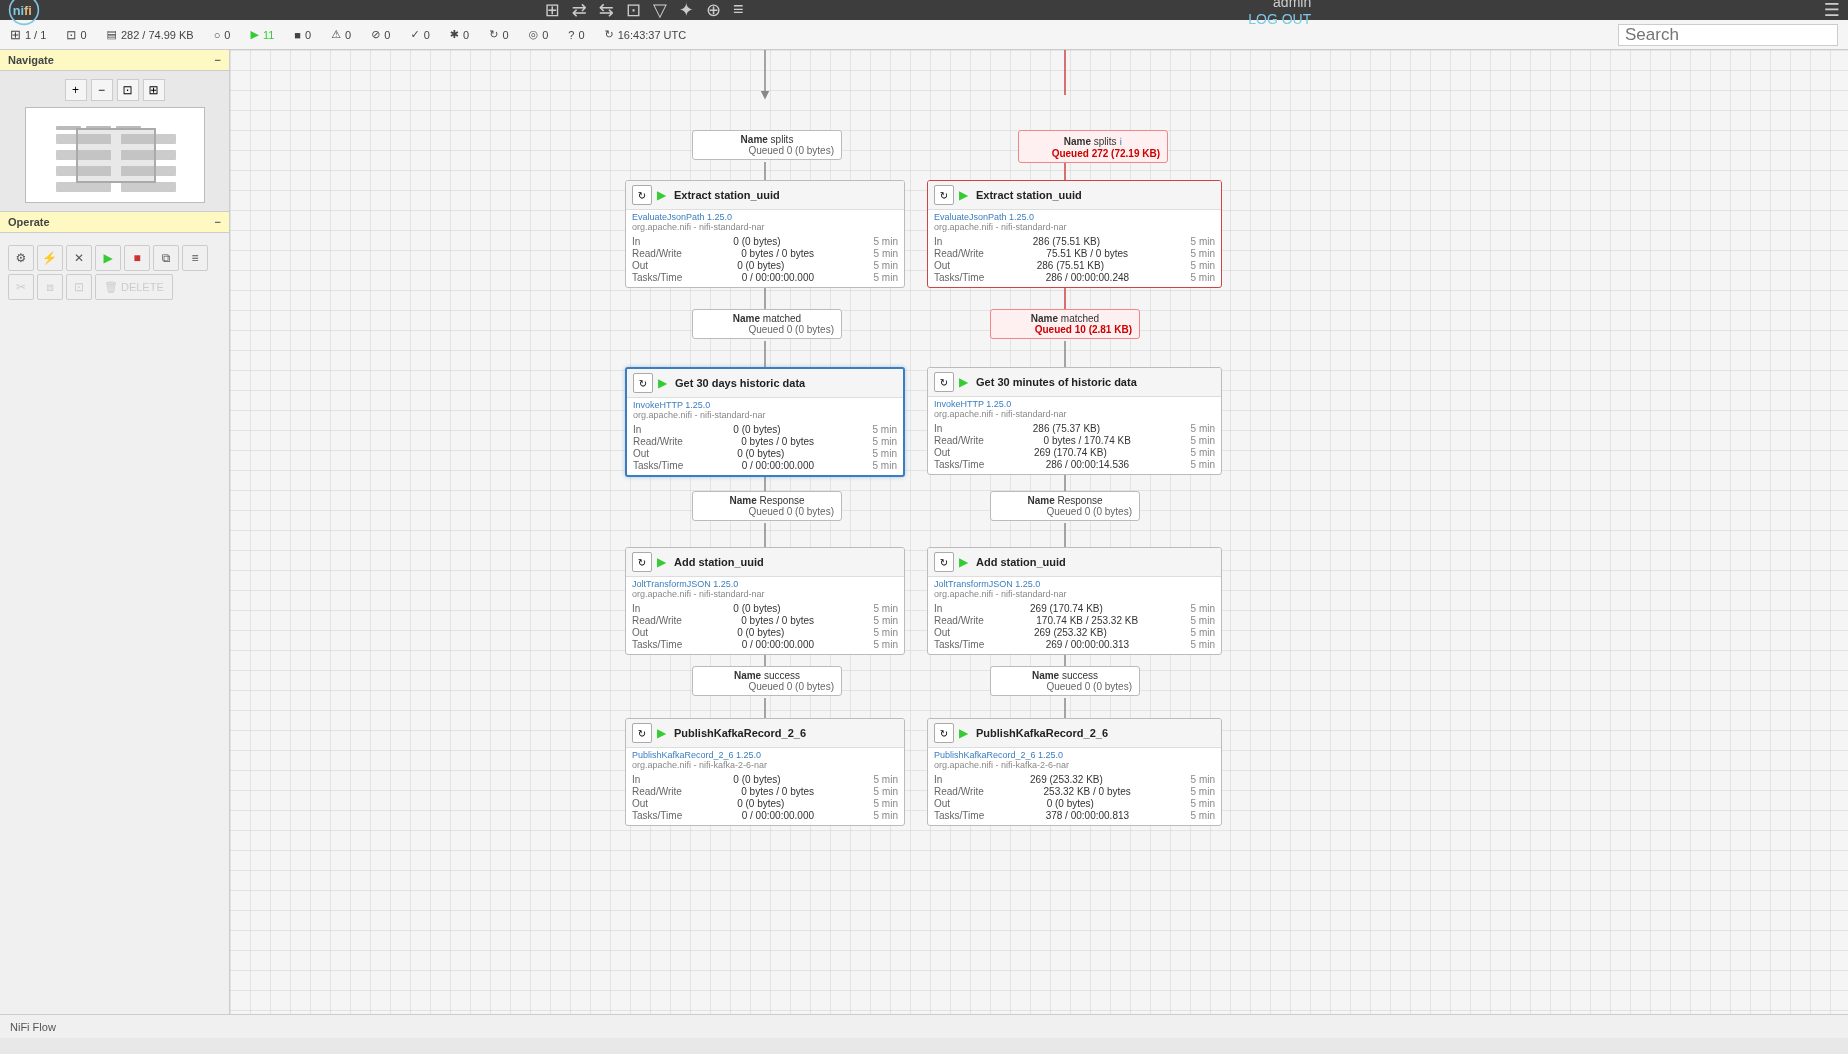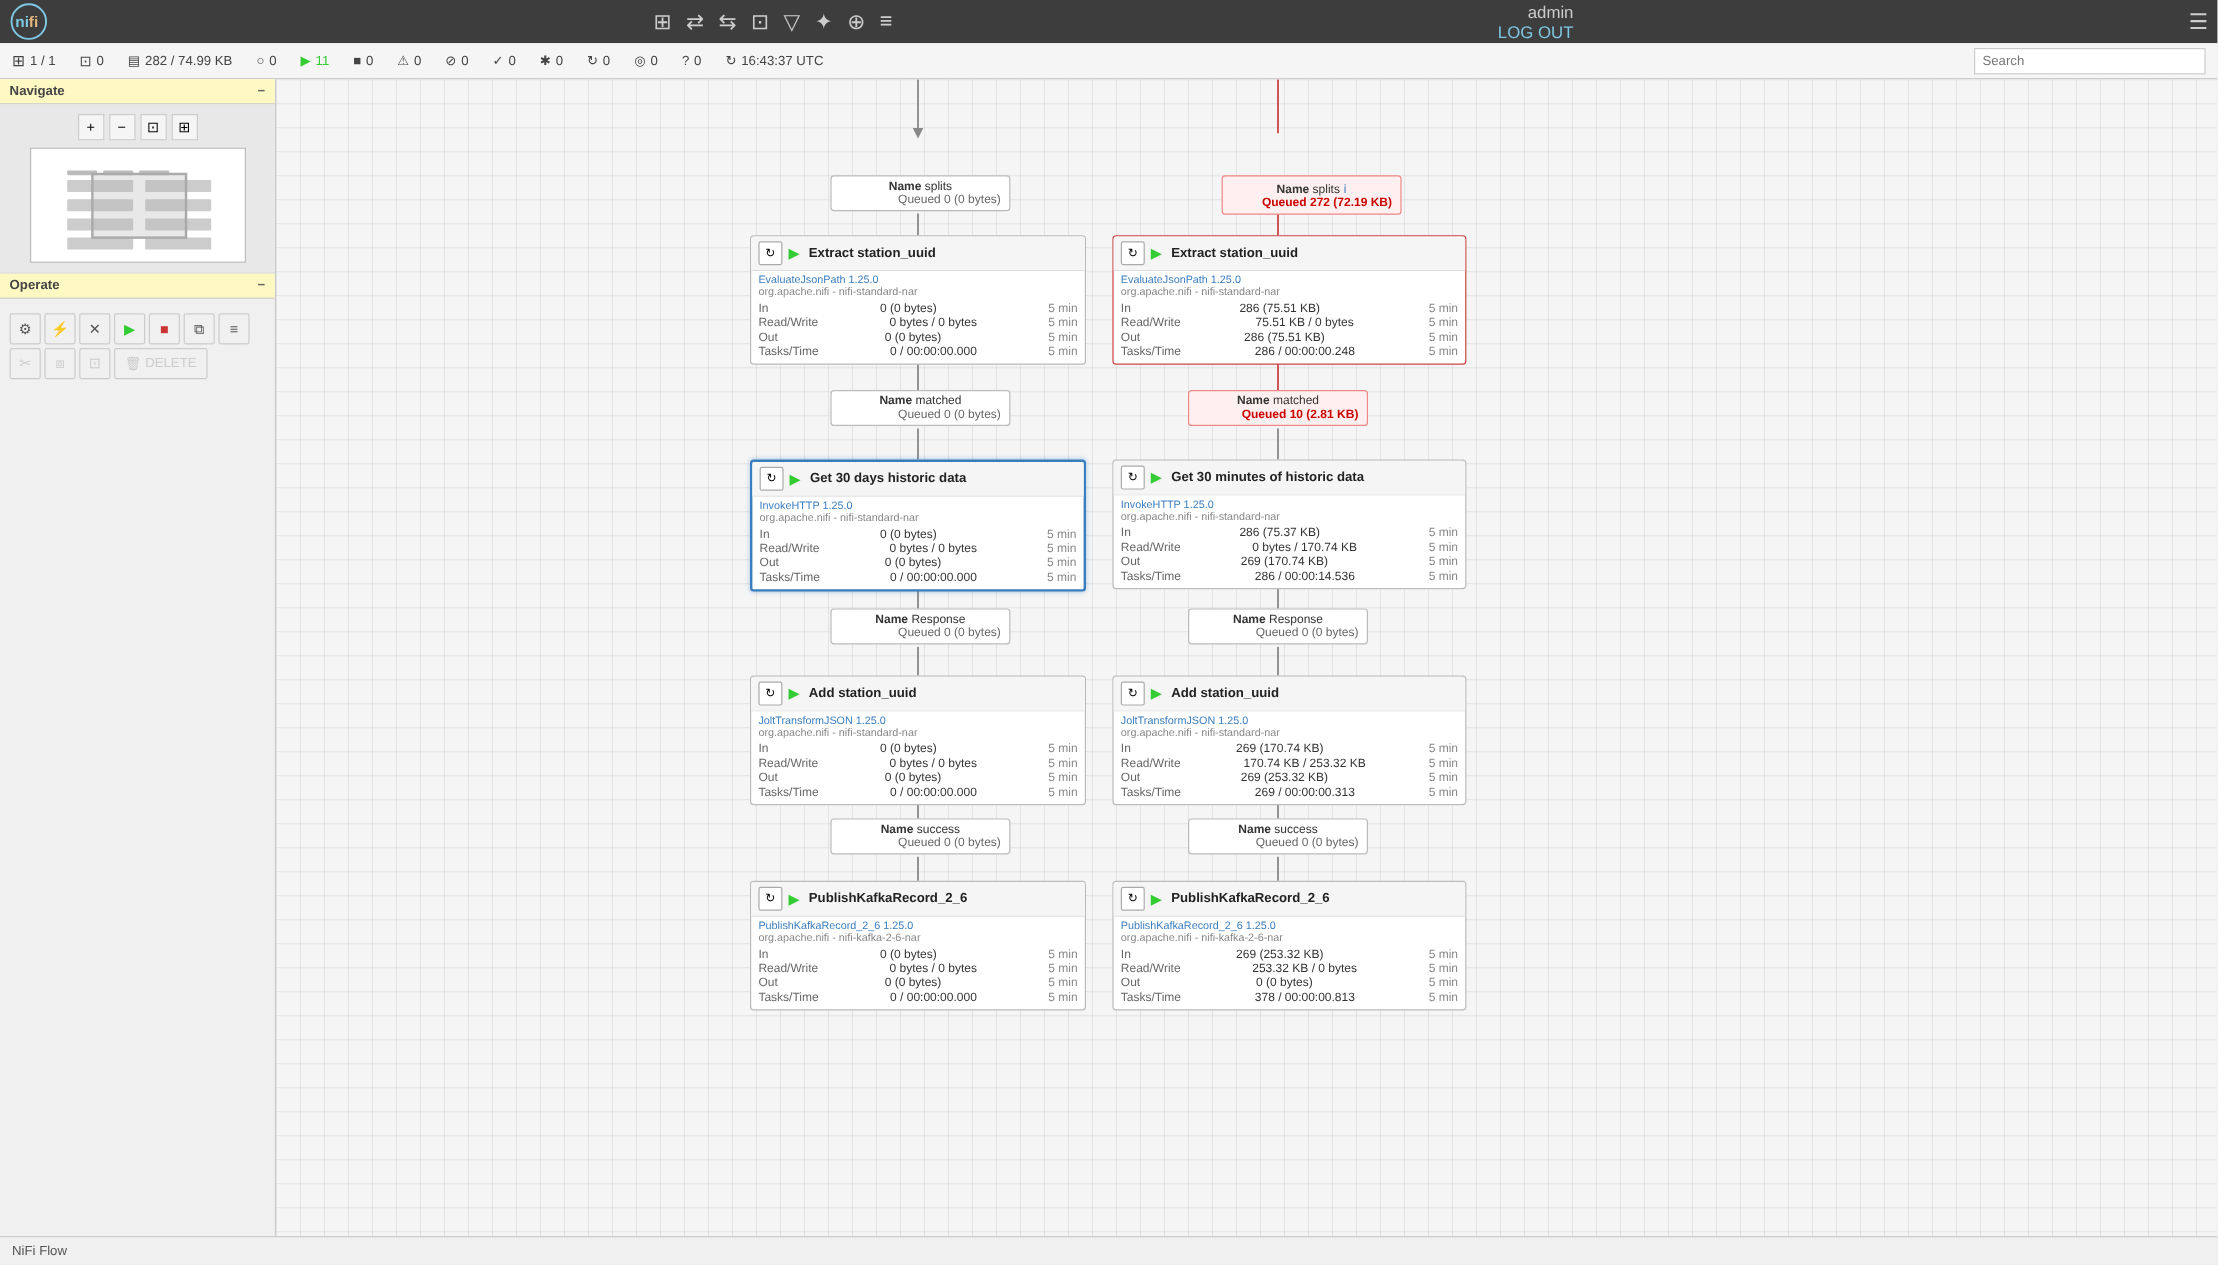--- a/index.html
+++ b/index.html
@@ -1,21 +1,21 @@
 <!DOCTYPE html>
 <html><head>
   <meta charset="utf-8">
   <style>
     * { box-sizing: border-box; margin: 0; padding: 0; }
     body { font-family: Arial, sans-serif; font-size: 11px; background: #e8e8e8; overflow: hidden; width: 1848px; height: 1054px; }
 
     
     #topbar {
       background: #3d3d3d;
-      height: 36px;
+      height: 20px;
       display: flex;
       align-items: center;
       padding: 0 8px;
       justify-content: space-between;
     }
     #topbar .logo { display: flex; align-items: center; gap: 6px; }
     #topbar .nav-icons { display: flex; gap: 12px; }
     #topbar .nav-icon { color: #ccc; font-size: 18px; cursor: pointer; }
     #topbar .user-info { display: flex; flex-direction: column; align-items: flex-end; gap: 1px; }
     #topbar .user-info span { color: #ccc; font-size: 14px; cursor: pointer; }
@@ -26,21 +26,21 @@
       background: #f5f5f5;
       height: 30px;
       display: flex;
       align-items: center;
       padding: 0 10px;
       gap: 20px;
       border-bottom: 1px solid #ccc;
     }
     .status-item { display: flex; align-items: center; gap: 4px; font-size: 11px; color: #444; }
     .status-running { color: #3c3; }
-    .status-search { margin-left: auto; border: 1px solid #ccc; background: white; height: 22px; width: 193px; padding: 0 6px; font-size: 11px; }
+    .status-search { margin-left: auto; border: 1px solid #ccc; background: white; height: 22px; width: 220px; padding: 0 6px; font-size: 17px; }
 
     
     #main { display: flex; height: calc(1054px - 36px - 30px - 24px); }
 
     
     #left-panel {
       width: 230px;
       background: #f0f0f0;
       border-right: 1px solid #ccc;
       display: flex;

